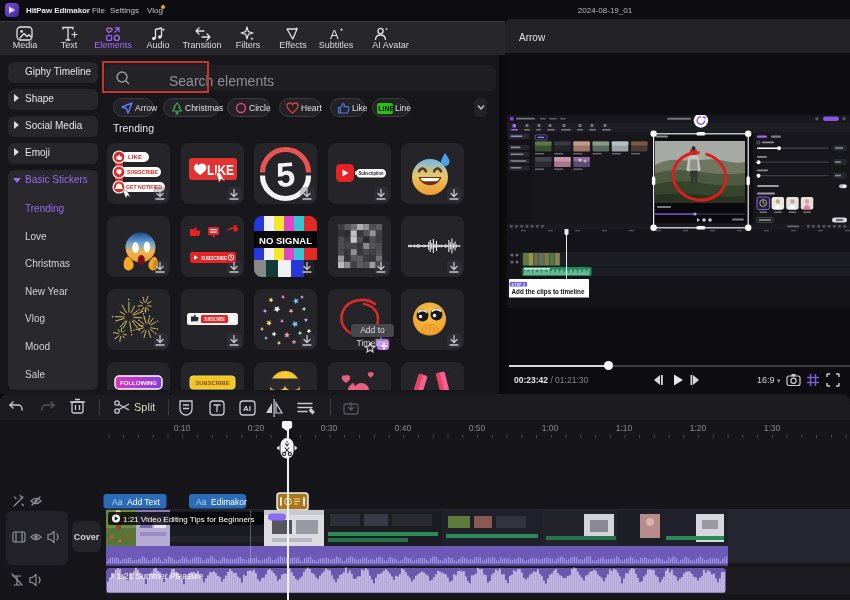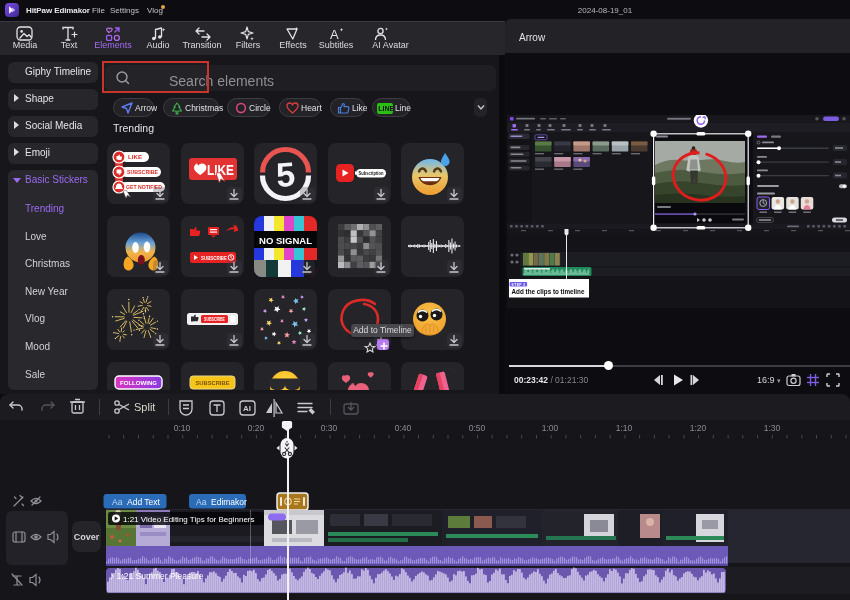--- a/index.html
+++ b/index.html
@@ -575,21 +575,21 @@
 </div>
 </div>
       </div>
 <div class="abs" style="left:364px;top:339px;">
 <svg width="12" height="11" viewBox="0 0 16 14">
           <path d="M8 1 L9.8 5.2 L14.5 5.6 L11 8.6 L12 13 L8 10.6 L4 13 L5 8.6 L1.5 5.6 L6.2 5.2 Z" fill="none" stroke="#d8d8dc" stroke-width="1.4"></path>
         </svg></div>
 <div class="abs" style="left:377px;top:339px;width:12px;height:11px;border-radius:3px;background:#b87af0;"><svg width="14" height="14" viewBox="0 0 14 14">
           <path d="M7 3.5 V10.5 M3.5 7 H10.5" stroke="#fff" stroke-width="1.6"></path>
         </svg></div>
-<div class="abs" style="left:351px;top:324px;width:63px;height:13px;border-radius:3px;background:#47474c;box-shadow:0 1px 3px rgba(0,0,0,.5);color:#dcdcde;font-size:8.5px;text-align:center;line-height:13px;">Add to Timeline</div>
+<div class="abs" style="left:351px;top:324px;width:43px;height:13px;border-radius:3px;background:#47474c;box-shadow:0 1px 3px rgba(0,0,0,.5);color:#dcdcde;font-size:8.5px;text-align:center;line-height:13px;">Add to Timeline</div>
 
 </div>
 
   <div class="abs" style="left:505px;top:19px;width:345px;height:375px;background:#0d0d11;"></div>
   <div class="abs" style="left:505px;top:19px;width:345px;height:34px;background:#232327;border-radius:6px 0 0 0;"></div>
   <div class="abs" style="left:519px;top:32px;font-size:10px;color:#e2e2e6;">Arrow</div>
 
 <div id="video">
 <div id="videoc" class="abs" style="left:507px;top:115px;"><svg width="343" height="193" viewBox="0 0 343 193">
 <rect x="0" y="0" width="343" height="193" fill="#121217"></rect>

